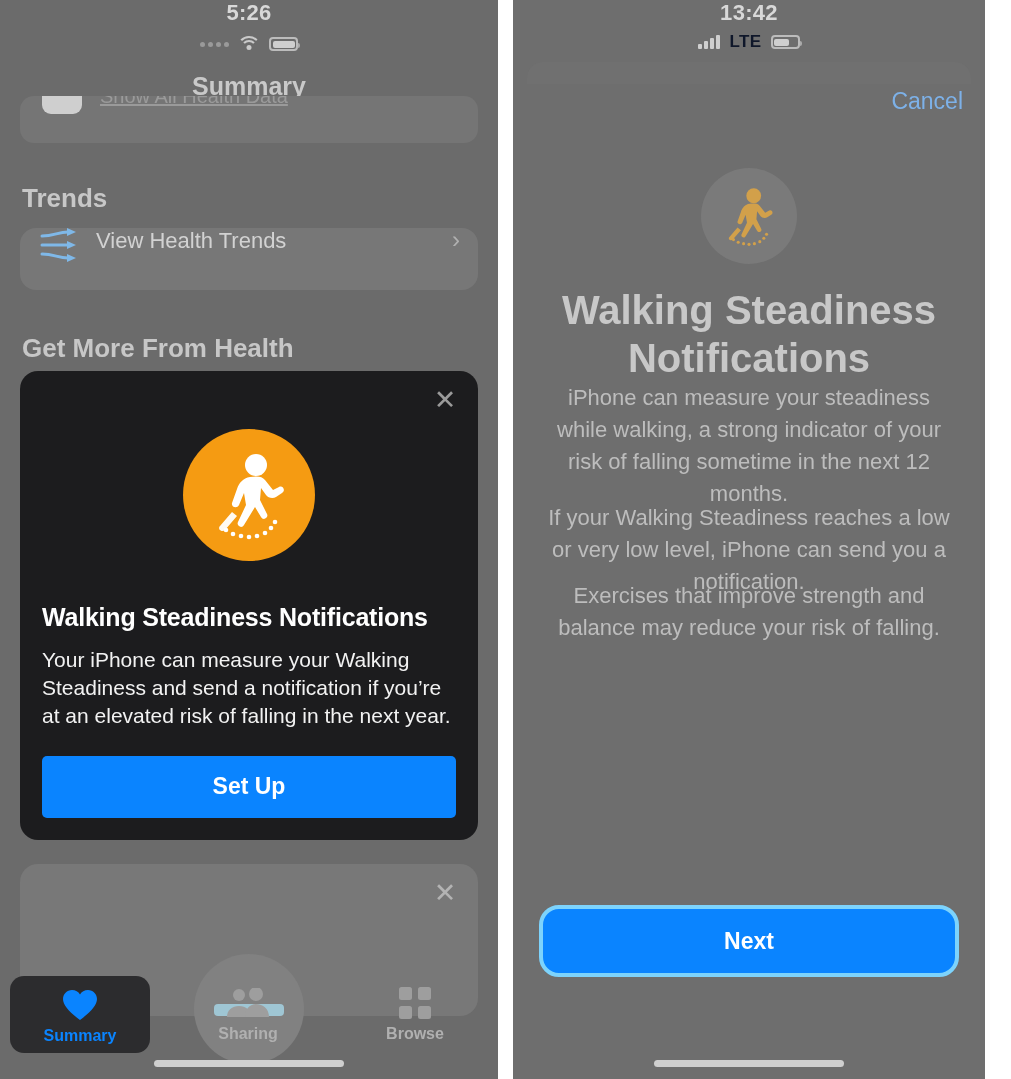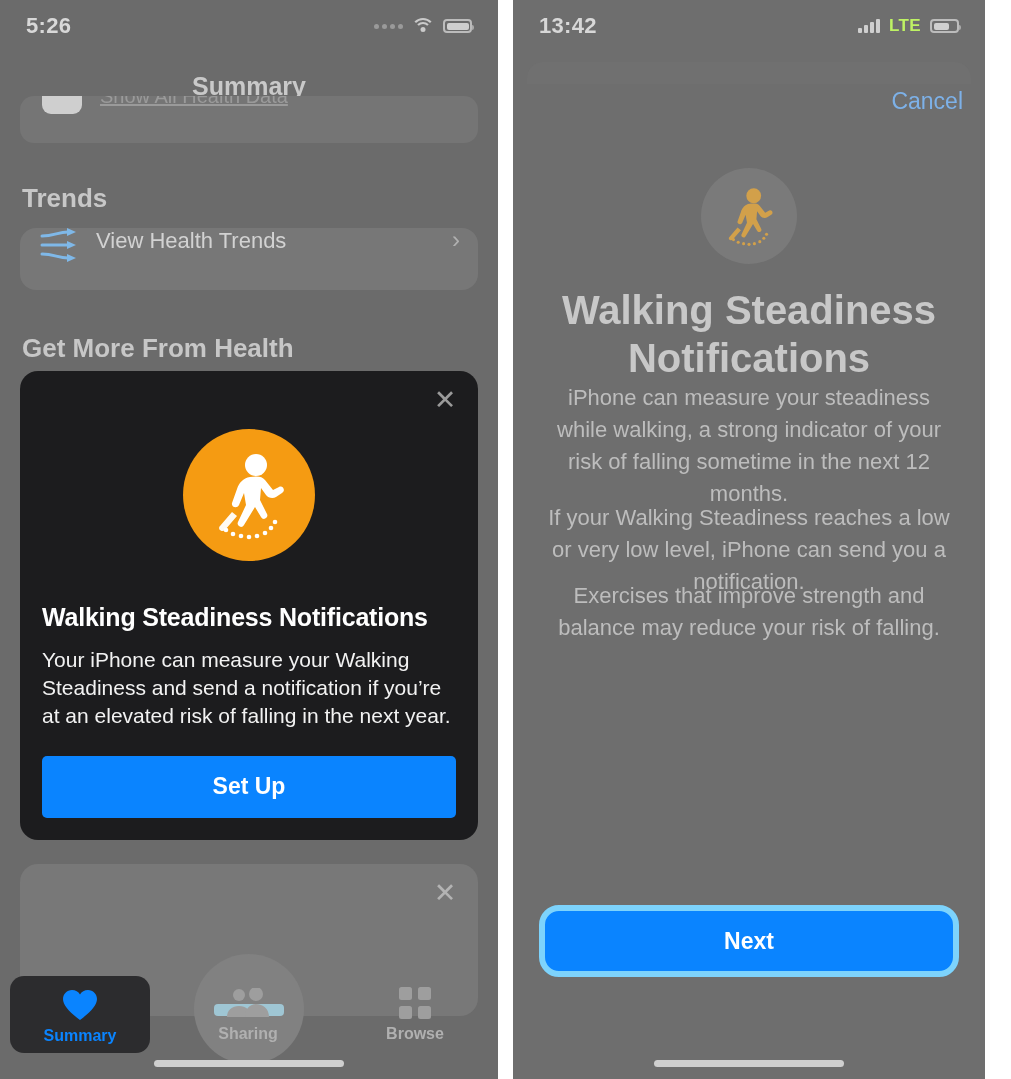--- a/index.html
+++ b/index.html
@@ -8,32 +8,32 @@
   .stage{position:relative;width:1011px;height:1079px;background:#ffffff;overflow:hidden;}
 
   
   .phone{position:absolute;top:0;height:1079px;overflow:hidden;}
   .phone-left{left:0;width:498px;background:#6b6b6b;}
   .phone-right{left:513px;width:472px;background:#6e6e6e;}
 
   
   .statusbar{position:absolute;top:0;left:0;right:0;height:52px;
              display:flex;align-items:center;justify-content:space-between;
-             padding:0 26px;box-sizing:border-box;}
+             padding:0 26px;box-sizing:border-box;flex-direction:column;}
   .sb-time{color:#d8d8d8;font-size:22px;font-weight:600;letter-spacing:.3px;}
   .sb-right{display:flex;align-items:center;gap:9px;}
   .dots{display:flex;gap:3px;align-items:flex-end;}
   .dots i{display:block;width:5px;height:5px;border-radius:50%;background:#9a9a9a;}
   .bars{display:flex;gap:2px;align-items:flex-end;height:14px;}
   .bars i{display:block;width:4px;background:#cfcfcf;border-radius:1px;}
   .bars i:nth-child(1){height:5px;}
   .bars i:nth-child(2){height:8px;}
   .bars i:nth-child(3){height:11px;}
   .bars i:nth-child(4){height:14px;}
-  .lte{color:#bef264;font-size:17px;font-weight:600;letter-spacing:.4px;}
+  .lte{color:#0f172a;font-size:17px;font-weight:600;letter-spacing:.4px;}
   .wifi{position:relative;width:22px;height:16px;}
   .wifi span{position:absolute;left:50%;transform:translateX(-50%);
              border:2.5px solid #cacaca;border-bottom-color:transparent;
              border-left-color:transparent;border-right-color:transparent;border-radius:50%;}
   .wifi span:nth-child(1){width:20px;height:20px;top:0;}
   .wifi span:nth-child(2){width:12px;height:12px;top:4px;}
   .wifi span:nth-child(3){width:5px;height:5px;top:9px;background:#cacaca;
                           border:none;border-radius:50%;}
   .batt{position:relative;width:29px;height:14px;border:2px solid #bcbcbc;
         border-radius:4px;box-sizing:border-box;}
@@ -113,21 +113,21 @@
   .circle-grey{width:96px;height:96px;border-radius:50%;background:#7a7a7a;
                display:flex;align-items:center;justify-content:center;}
   .r-title{position:absolute;top:286px;left:46px;right:46px;text-align:center;
            color:#c8c8c8;font-size:40px;font-weight:700;line-height:1.2;}
   .r-body{position:absolute;left:34px;right:34px;text-align:center;
           color:#bdbdbd;font-size:22px;line-height:1.45;}
   #rb1{top:382px;}
   #rb2{top:502px;}
   #rb3{top:580px;}
   .next-wrap{position:absolute;left:26px;right:26px;top:905px;height:72px;
-             border:6px solid #7dd3fc;border-radius:20px;box-sizing:border-box;
+             border:4px solid #7dd3fc;border-radius:20px;box-sizing:border-box;
              background:#0a84ff;display:flex;align-items:center;justify-content:center;}
   .next-lbl{color:#ffffff;font-size:23px;font-weight:700;}
 </style>
 </head>
 <body>
 
 <div class="stage">
 
   <div class="phone phone-left">
 

